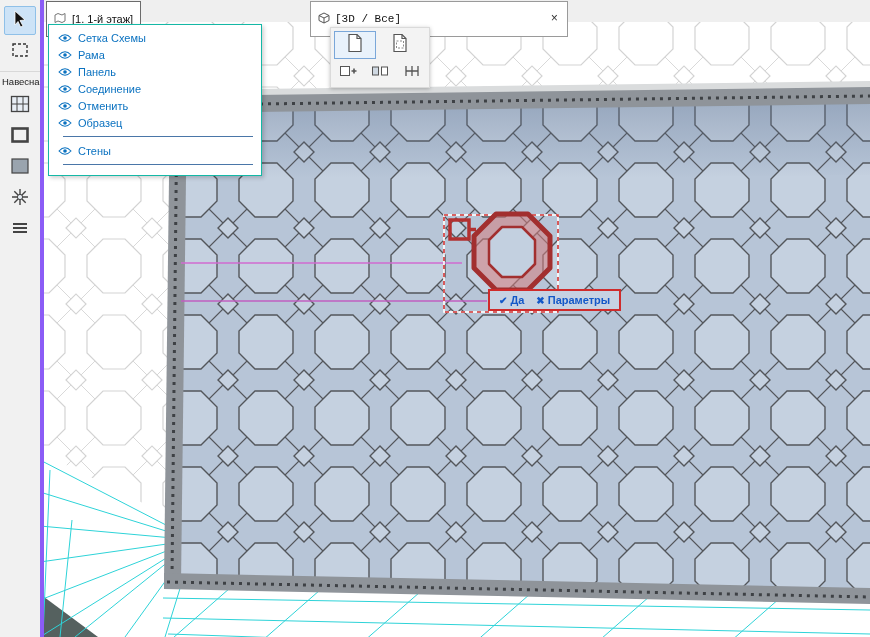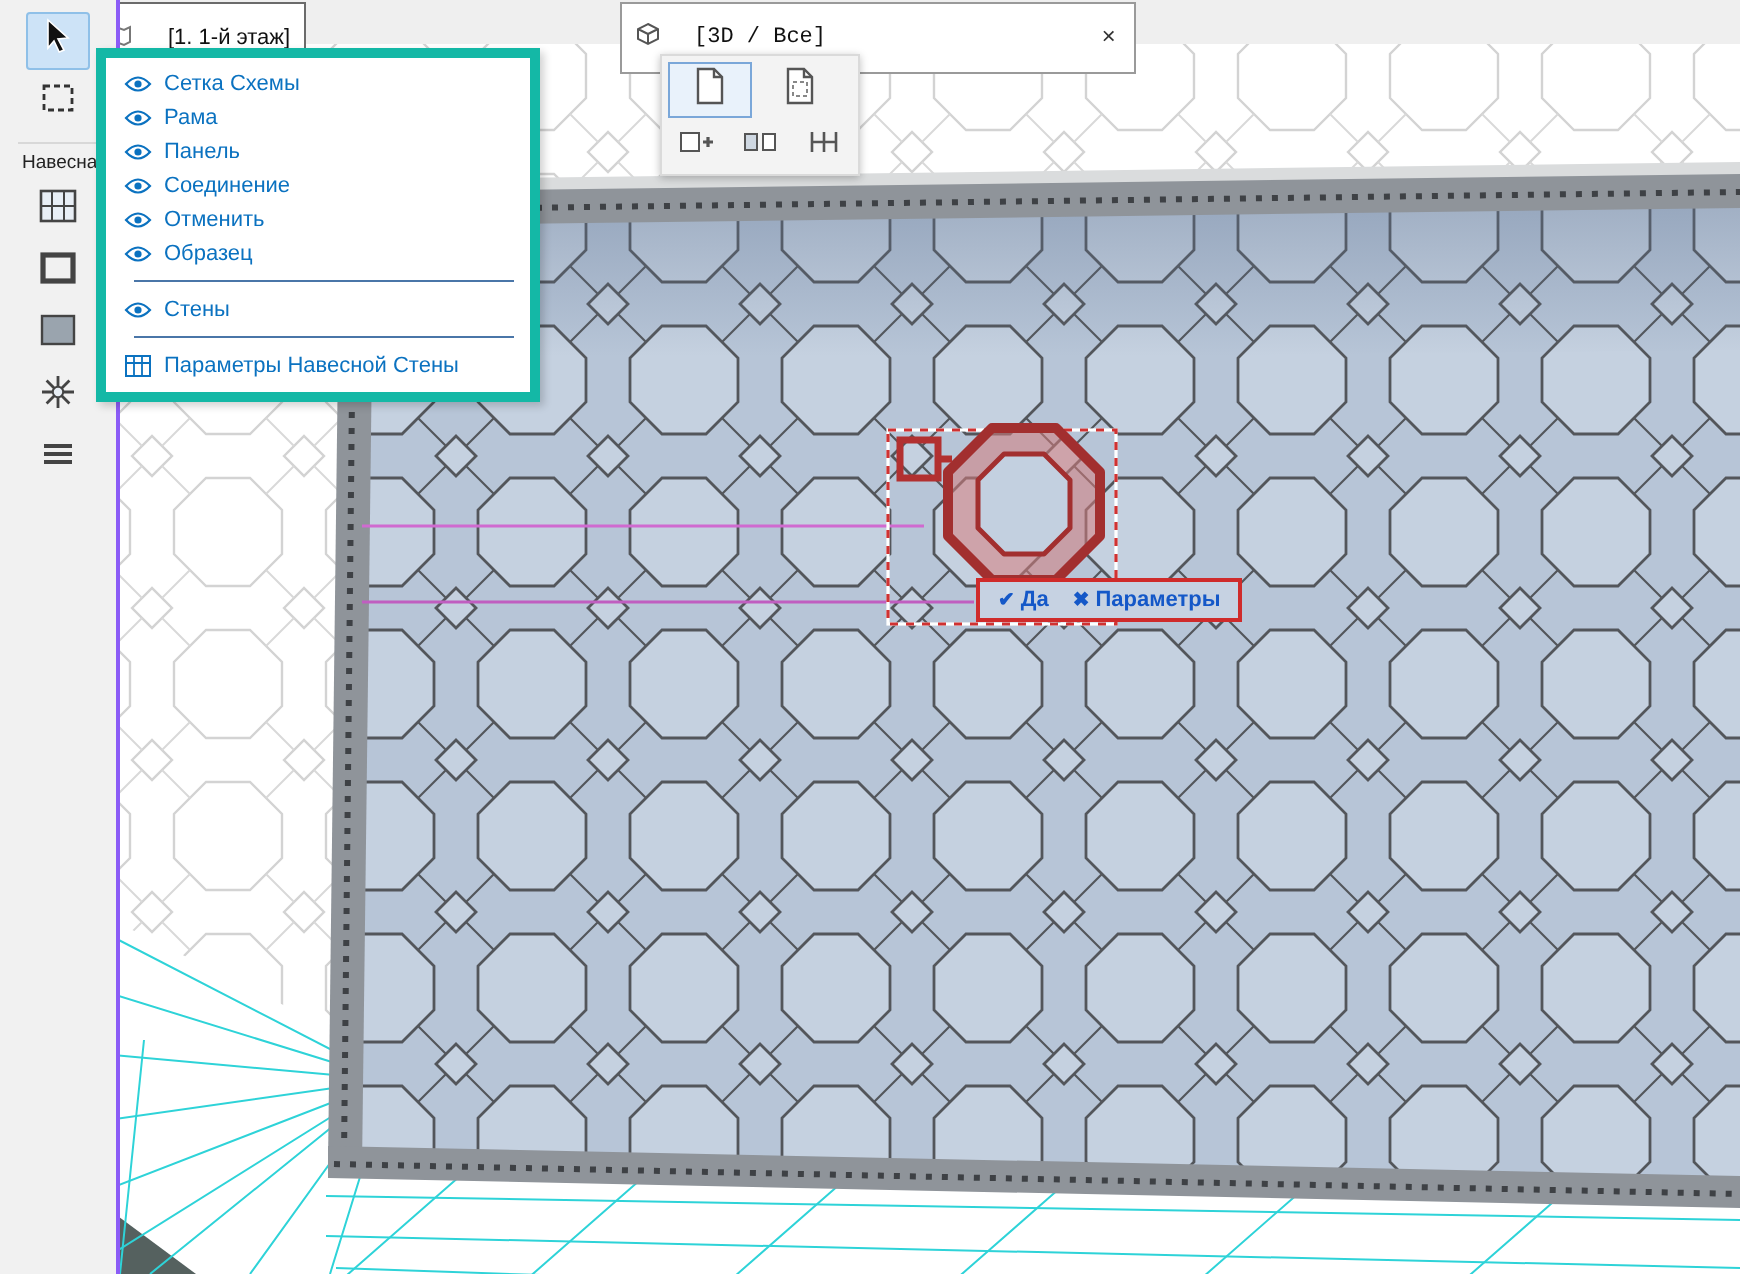--- a/index.html
+++ b/index.html
@@ -6,52 +6,52 @@
   body{
     width:870px;height:637px;overflow:hidden;position:relative;
     background:#ffffff;
     font-family:"Liberation Sans", sans-serif;
     -webkit-font-smoothing:antialiased;
   }
   .app{position:absolute;inset:0;}
 
   
   .left-toolbar{
-    position:absolute;left:0;top:0;bottom:0;width:60px;
-    background:#f1f1f1;border-right:2px solid #8b5cf6;z-index:8;
+    position:absolute;left:0;top:0;bottom:0;width:44px;
+    background:#f1f1f1;border-right:4px solid #8b5cf6;z-index:8;
     display:flex;flex-direction:column;align-items:center;padding-top:4px;box-sizing:border-box;
   }
   .tool-btn{
     width:30px;height:27px;margin:2px 0;display:flex;align-items:center;justify-content:center;
     border:1px solid transparent;border-radius:2px;
   }
   .tool-btn.selected{background:#cde3f7;border-color:#8fc0e8;}
   .tb-section-label{
     width:38px;font-size:9.5px;color:#222;text-align:left;padding:4px 0 2px 2px;
     border-top:1px solid #d8d8d8;margin-top:3px;white-space:nowrap;overflow:hidden;
   }
 
   
   .tabbar{
     position:absolute;left:40px;top:0;right:0;height:22px;background:#efefef;z-index:7;
   }
   .tab{
     position:absolute;top:1px;height:36px;background:#ffffff;
-    display:flex;align-items:center;gap:17px;padding:0 7px;font-size:11px;color:#111;
+    display:flex;align-items:center;gap:5px;padding:0 7px;font-size:11px;color:#111;
     box-sizing:border-box;
   }
   .tab.plan{left:6px;border:1px solid #6b6b6b;}
   .tab.view3d{left:270px;width:258px;border:1px solid #9a9a9a;font-family:Liberation Mono, monospace;}
   .tab .spacer{flex:1;}
   .tab-close{font-size:12px;color:#333;line-height:1;padding:0 2px;cursor:default;}
 
   
   .menu-panel{
     position:absolute;left:48px;top:24px;width:212px;z-index:9;
-    background:#ffffff;border:5px solid #14b8a6;box-shadow:2px 2px 4px rgba(0,0,0,.18);
+    background:#ffffff;border:1px solid #14b8a6;box-shadow:2px 2px 4px rgba(0,0,0,.18);
     padding:4px 0 5px 0;
   }
   .menu-item{
     height:17px;display:flex;align-items:center;gap:6px;padding:0 8px;
     color:#0b72c0;font-size:11px;white-space:nowrap;cursor:default;
   }
   .menu-item .icn{width:15px;display:flex;justify-content:center;}
   .menu-divider{height:1px;background:#4a76a8;margin:5px 8px 5px 14px;}
 
   
@@ -291,29 +291,20 @@
       <div class="menu-item">
         <span class="icn">
           <svg width="14" height="10" viewBox="0 0 14 10">
             <path d="M1,5 Q7,-1.5 13,5 Q7,11.5 1,5 Z" fill="none" stroke="#0b72c0" stroke-width="1.1"></path>
             <circle cx="7" cy="5" r="1.8" fill="#0b72c0"></circle>
           </svg>
         </span>
         <span>Стены</span>
       </div>
       <div class="menu-divider"></div>
-      <div class="menu-item">
-        <span class="icn">
-          <svg width="14" height="12" viewBox="0 0 14 12">
-            <rect x="1" y="1" width="12" height="10" fill="none" stroke="#0b72c0"></rect>
-            <path d="M1,4.5 H13 M5,1 V11 M9,1 V11" stroke="#0b72c0" stroke-width="0.9"></path>
-          </svg>
-        </span>
-        <span>Параметры Навесной Стены</span>
-      </div>
     </div>
 
   <div class="float-toolbar">
     <div class="ft-row" id="ft-row1">
         <div class="ft-btn selected">
           <span class="icn"><svg width="16" height="20" viewBox="0 0 16 20">
               <path d="M2,1.5 H10 L14,5.5 V18.5 H2 Z" fill="#fff" stroke="#555" stroke-width="1.2"></path>
               <path d="M10,1.5 V5.5 H14" fill="none" stroke="#555" stroke-width="1.2"></path>
             </svg></span>
         </div>

